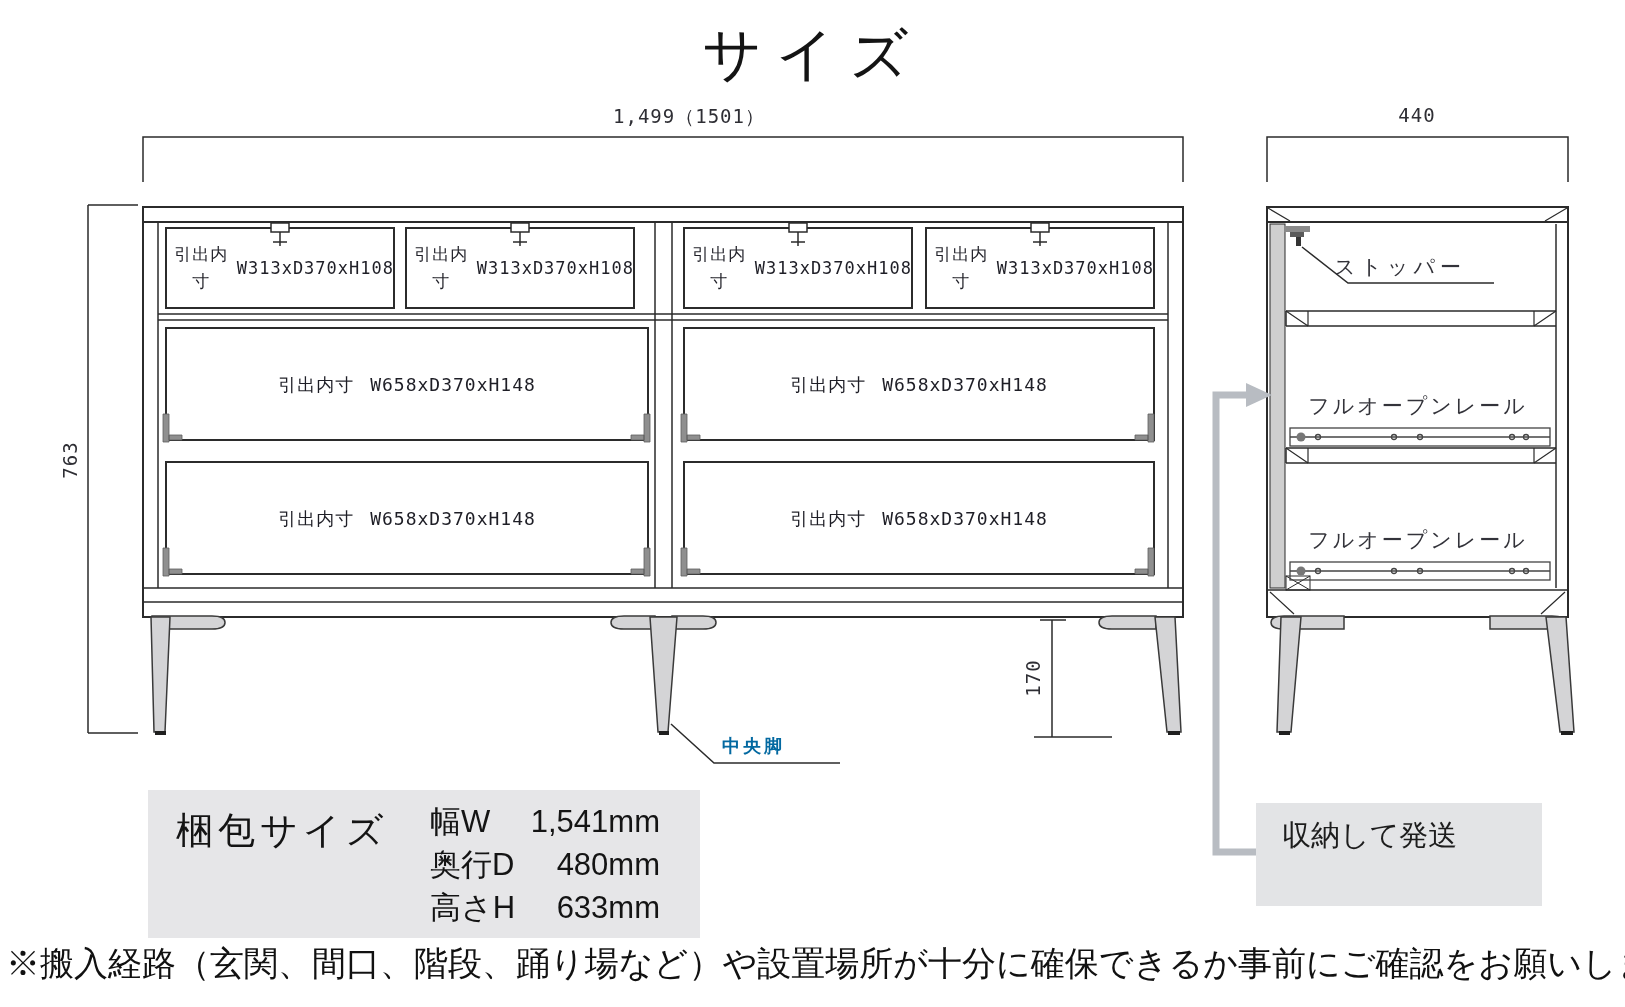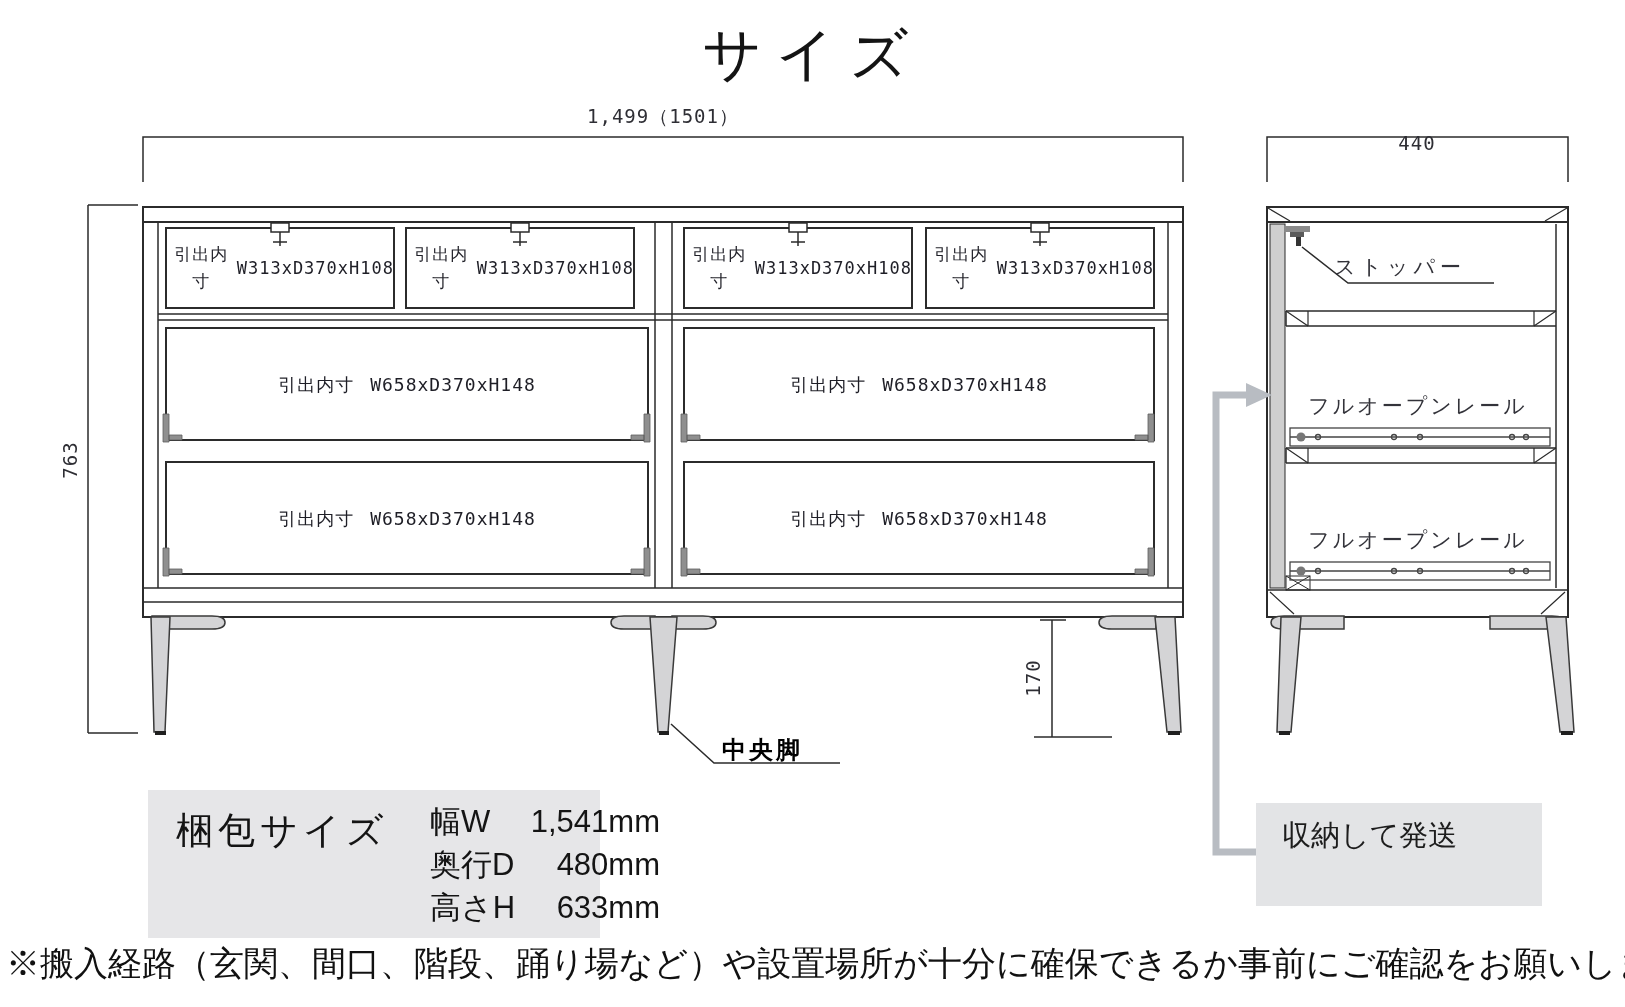--- a/index.html
+++ b/index.html
@@ -23,28 +23,28 @@
     display:flex;flex-direction:row;align-items:center;justify-content:center;
     text-align:center;line-height:27px;font-size:17px;letter-spacing:1px;
   }
   .drawer-label .row{display:flex;gap:16px;justify-content:center;}
   .large-label{font-size:18px;}
   .callout{
     color:#33333a;white-space:nowrap;
   }
   .stopper-label{font-size:21px;letter-spacing:5px;}
   .rail-label{font-size:21px;letter-spacing:3px;text-align:center;}
-  .center-leg-label{font-size:24px;font-weight:600;letter-spacing:3px;color:#000000;}
+  .center-leg-label{font-size:18px;font-weight:600;letter-spacing:3px;color:#0369a1;}
   .note-box{
     left:1256px;top:803px;width:286px;height:103px;background:#e3e4e6;
     box-sizing:border-box;padding:10px 0 0 26px;
     font-size:29px;line-height:45px;color:#1d1d1d;
   }
   .packing-box{
-    left:148px;top:790px;width:452px;height:148px;background:#e6e6e8;
+    left:148px;top:790px;width:552px;height:148px;background:#e6e6e8;
   }
   .packing-title{
     position:absolute;left:28px;top:16px;font-size:37px;letter-spacing:5px;color:#141414;
   }
   .packing-rows{
     position:absolute;left:282px;top:10px;width:230px;
     font-size:31px;line-height:43px;color:#141414;
   }
   .packing-row{display:flex;justify-content:space-between;}
   .footer-note{
@@ -178,27 +178,27 @@
       <rect x="1279" y="731" width="11" height="4" fill="#1f1f1f" stroke="none"></rect>
       <rect x="1561" y="731" width="12" height="4" fill="#1f1f1f" stroke="none"></rect>
     </g>
 
     <g>
       <path d="M1256,852 H1216 V395 H1248" stroke="#b8bcc2" stroke-width="7" fill="none"></path>
       <polygon points="1246,383 1246,407 1272,395" fill="#b8bcc2"></polygon>
     </g>
   </svg>
 
-  <div class="abs dim" style="left:493px;top:104px;width:340px;">1,499（1501）</div>
+  <div class="abs dim" style="left:519px;top:104px;width:340px;">1,499（1501）</div>
 
   <div class="abs dim dim-rot" style="left:40px;top:447px;">763</div>
 
   <div class="abs dim dim-rot" style="left:1003px;top:665px;">170</div>
 
-  <div class="abs dim" style="left:1377px;top:104px;width:80px;margin-top:28px;">440</div>
+  <div class="abs dim" style="left:1377px;top:104px;width:80px;">440</div>
 
   <div class="abs drawer-label" style="left:166px;top:228px;width:228px;height:80px;">
     <span>引出内寸</span>
     <span>W313xD370xH108</span>
   </div>
   <div class="abs drawer-label" style="left:406px;top:228px;width:228px;height:80px;">
     <span>引出内寸</span>
     <span>W313xD370xH108</span>
   </div>
   <div class="abs drawer-label" style="left:684px;top:228px;width:228px;height:80px;">

